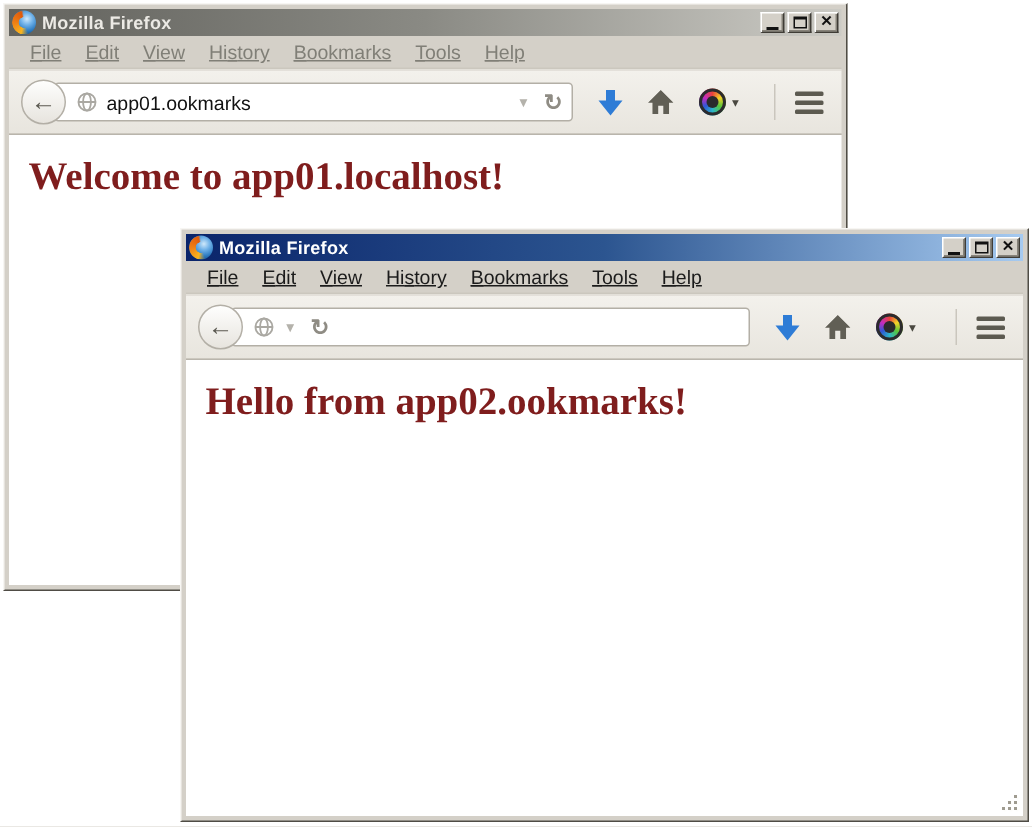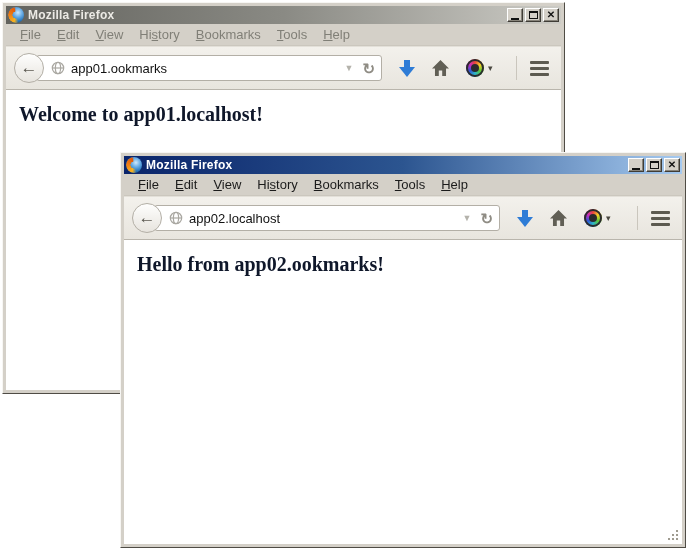--- a/index.html
+++ b/index.html
@@ -30,21 +30,21 @@
         border:1px solid;border-color:#ffffff #3f3c36 #3f3c36 #ffffff;
         box-shadow:inset -1px -1px 0 #87837a;
         display:flex;align-items:center;justify-content:center;cursor:default;}
   .glyph-min{width:8px;height:2px;background:#111;margin-top:8px;}
   .glyph-max{width:9px;height:8px;box-sizing:border-box;border:1px solid #111;border-top-width:2px;}
   .glyph-close{font-size:10px;font-weight:bold;line-height:1;color:#111;margin-top:-1px;}
 
   
   .menubar{height:21px;flex:0 0 21px;display:flex;align-items:center;padding:0 6px;
            font-size:13px;border-bottom:1px solid #cbc7be;}
-  .menu-item{padding:2px 8px;white-space:nowrap;}
+  .menu-item{padding:2px 8px;white-space:nowrap;text-decoration:underline;}
   .active   .menu-item{color:var(--menu-text-active);}
   .inactive .menu-item{color:var(--menu-text-inactive);}
   .menu-item u{text-decoration:underline;}
 
   
   .toolbar{height:42px;flex:0 0 42px;display:flex;align-items:center;
            padding:0 12px 0 8px;border-top:1px solid #e3e0d9;border-bottom:1px solid #b9b5ac;
            background:linear-gradient(var(--toolbar-top),var(--toolbar-bottom));}
   .backbtn{width:30px;height:30px;border-radius:50%;box-sizing:border-box;
            border:1px solid #b3afa6;background:linear-gradient(#fefefd,#e7e4de);
@@ -69,21 +69,21 @@
   .extwheel::after{content:"";position:absolute;inset:5px;border-radius:50%;background:#2a2a2c;}
   .extcaret{font-size:9px;color:#4a4840;margin-left:4px;line-height:1;}
   .tb-spacer{flex:1;}
   .tb-sep{width:1px;height:24px;background:#cac6bd;margin-right:13px;}
   .hamburger{display:flex;flex-direction:column;gap:3px;width:19px;}
   .hamburger i{display:block;height:3px;background:#5c5a50;border-radius:1px;}
 
   
   .content{flex:1;background:#fff;position:relative;overflow:hidden;}
   .content h1{margin:13px 0 0 13px;font-family:"Liberation Serif",serif;
-              font-size:20px;font-weight:bold;color:#0f172a;white-space:nowrap;}
+              font-size:26px;font-weight:bold;color:#7f1d1d;white-space:nowrap;}
 
   
   .grip{position:absolute;right:2px;bottom:2px;width:14px;height:14px;}
   .grip::before{content:"";position:absolute;width:2px;height:2px;background:transparent;
     box-shadow:11px 11px #fdfdfb,7px 11px #fdfdfb,3px 11px #fdfdfb,11px 7px #fdfdfb,7px 7px #fdfdfb,11px 3px #fdfdfb;}
   .grip::after{content:"";position:absolute;width:2px;height:2px;background:transparent;
     box-shadow:10px 10px #9f9b90,6px 10px #9f9b90,2px 10px #9f9b90,10px 6px #9f9b90,6px 6px #9f9b90,10px 2px #9f9b90;}
 </style>
 </head>
 <body>
@@ -186,21 +186,20 @@
         <span class="backarrow">←</span>
       </span>
     <span class="urlbar">
       <svg class="globe" width="14" height="14" viewBox="0 0 16 16">
         <g fill="none" stroke="#aaa8a2" stroke-width="1.4">
           <circle cx="8" cy="8" r="6.5"></circle>
             <ellipse cx="8" cy="8" rx="3" ry="6.5"></ellipse>
           <line x1="1.5" y1="8" x2="14.5" y2="8"></line>
         </g>
       </svg>
-      <span class="urltext">app02.localhost</span>
       <span class="urldrop">▼</span>
       <span class="reload">↻</span>
     </span>
     <span class="tbtn">
         <span class="dl-arrow"></span>
       </span>
     <span class="tbtn">
       <svg width="17" height="16" viewBox="0 0 16 15">
         <path fill="#615f55" d="M8 0 L16 8 L13.2 8 L13.2 15 L9.6 15 L9.6 9.8 L6.4 9.8 L6.4 15 L2.8 15 L2.8 8 L0 8 Z"></path>
       </svg>

